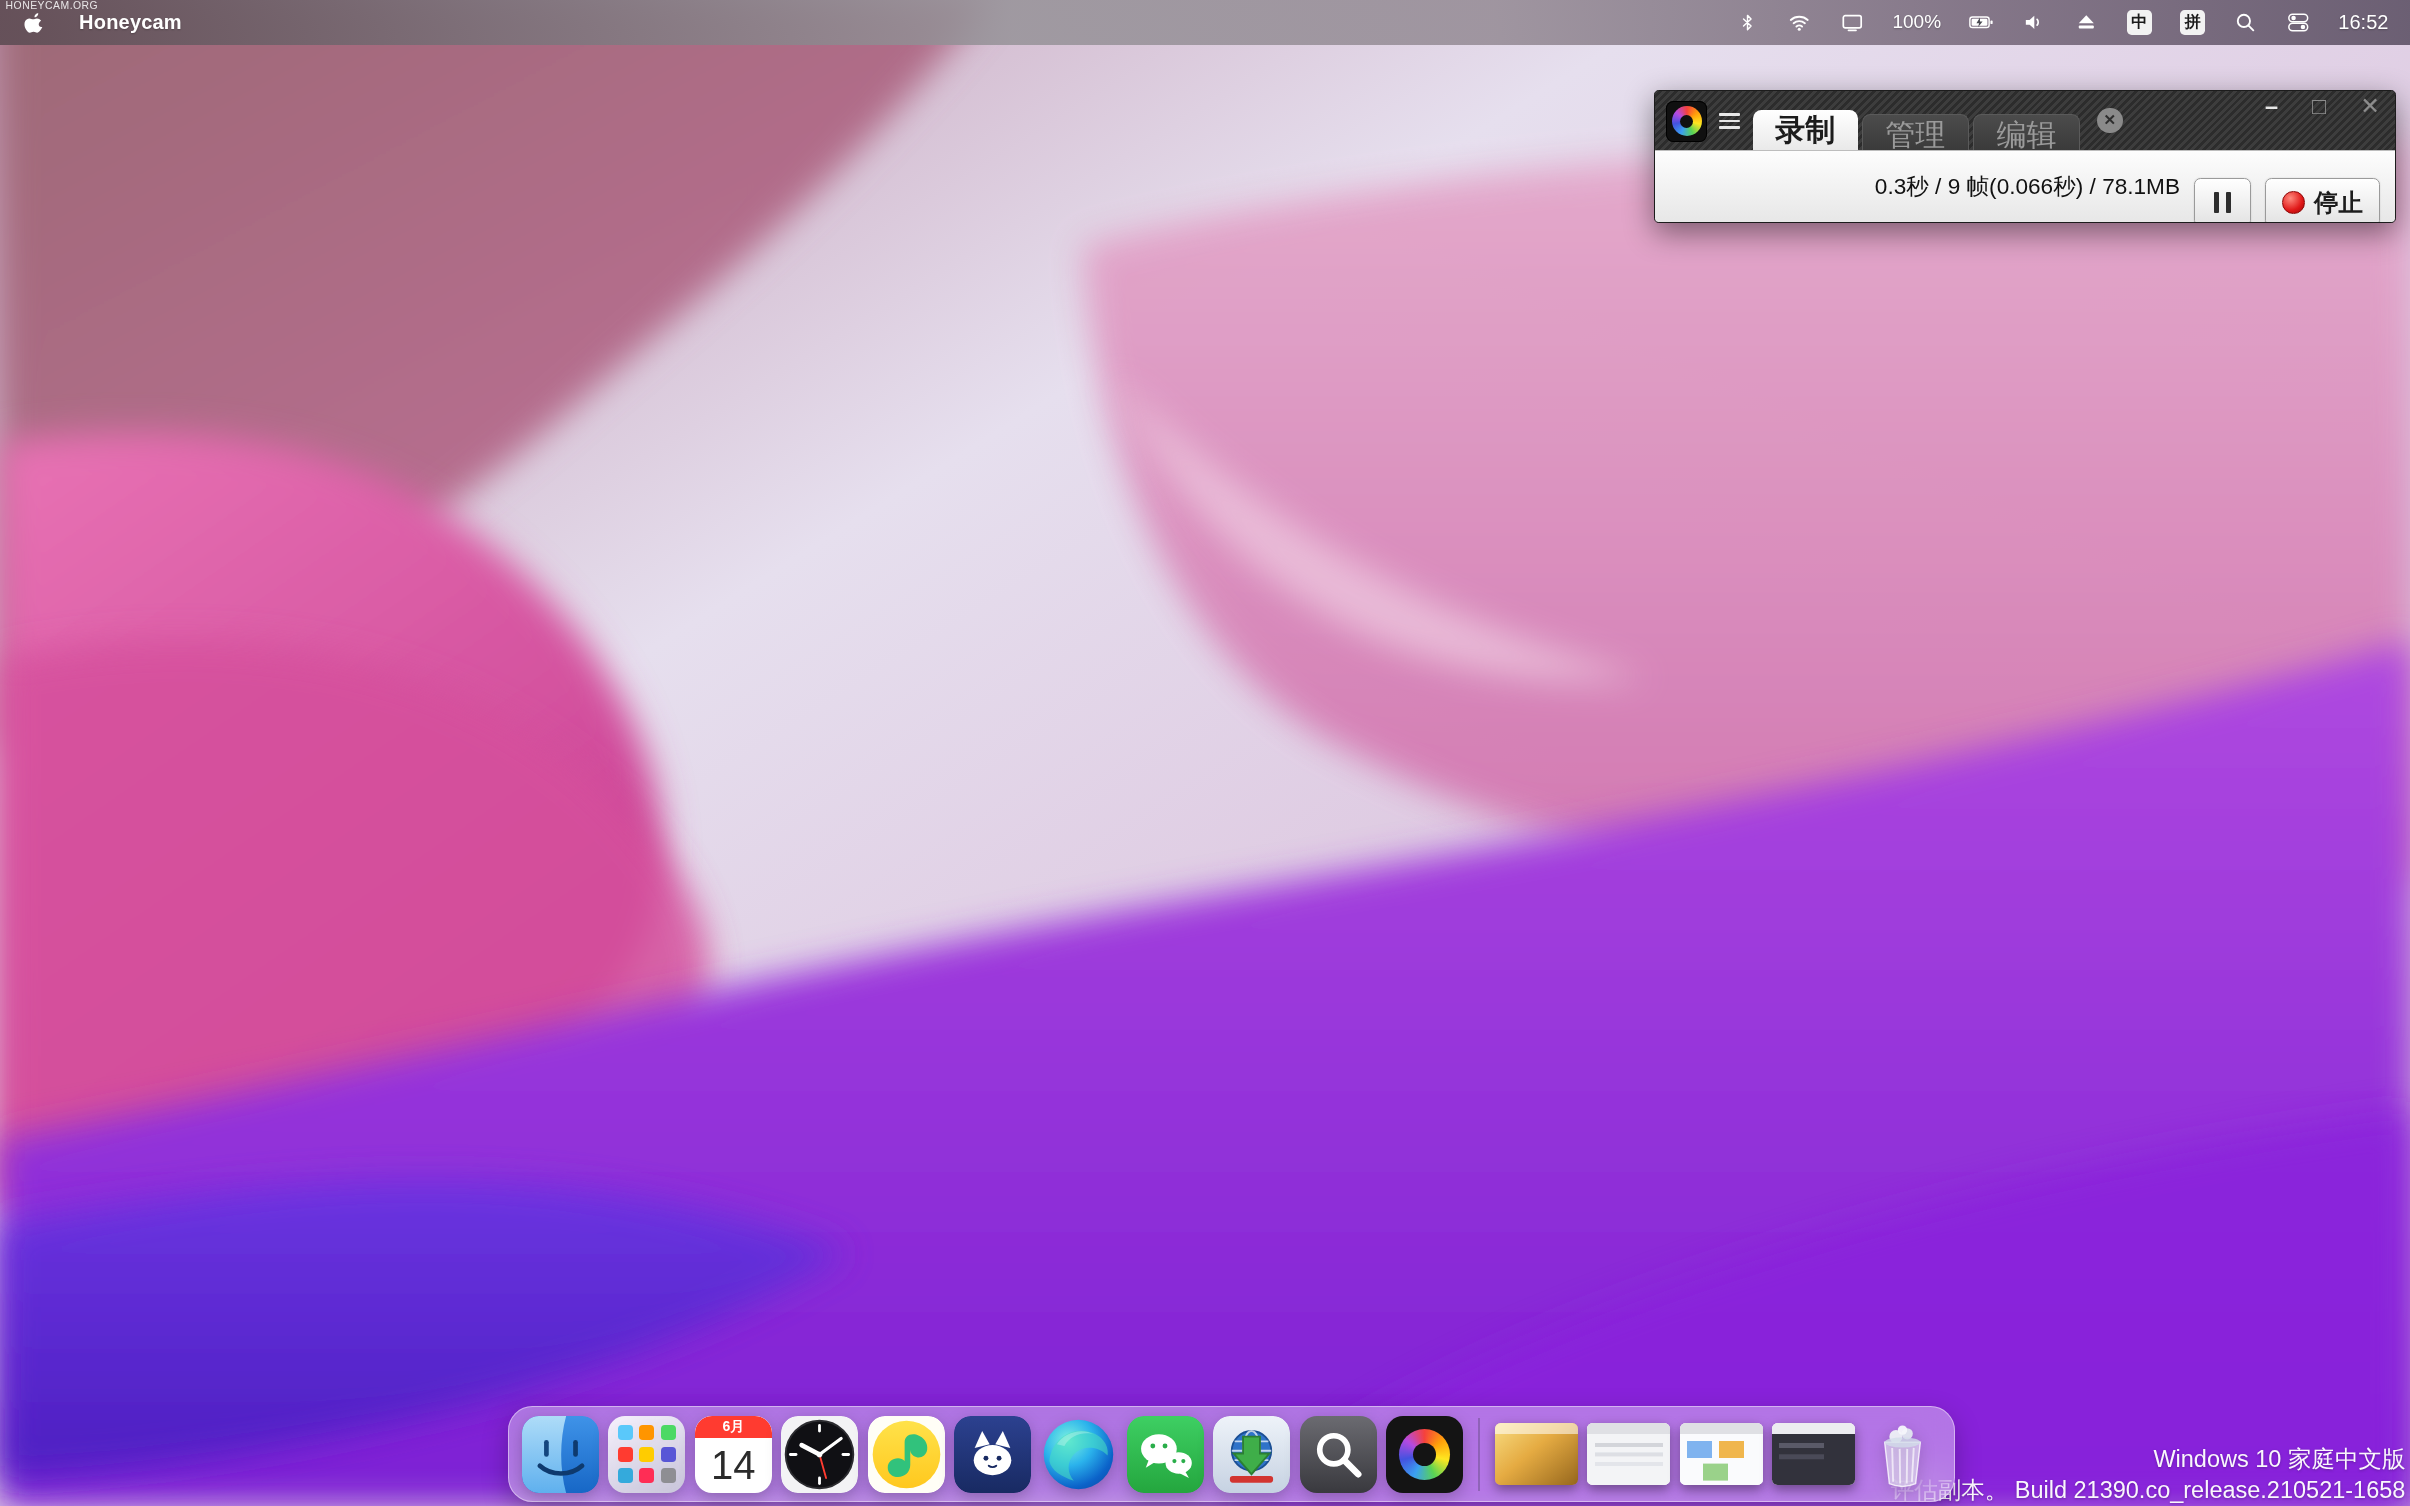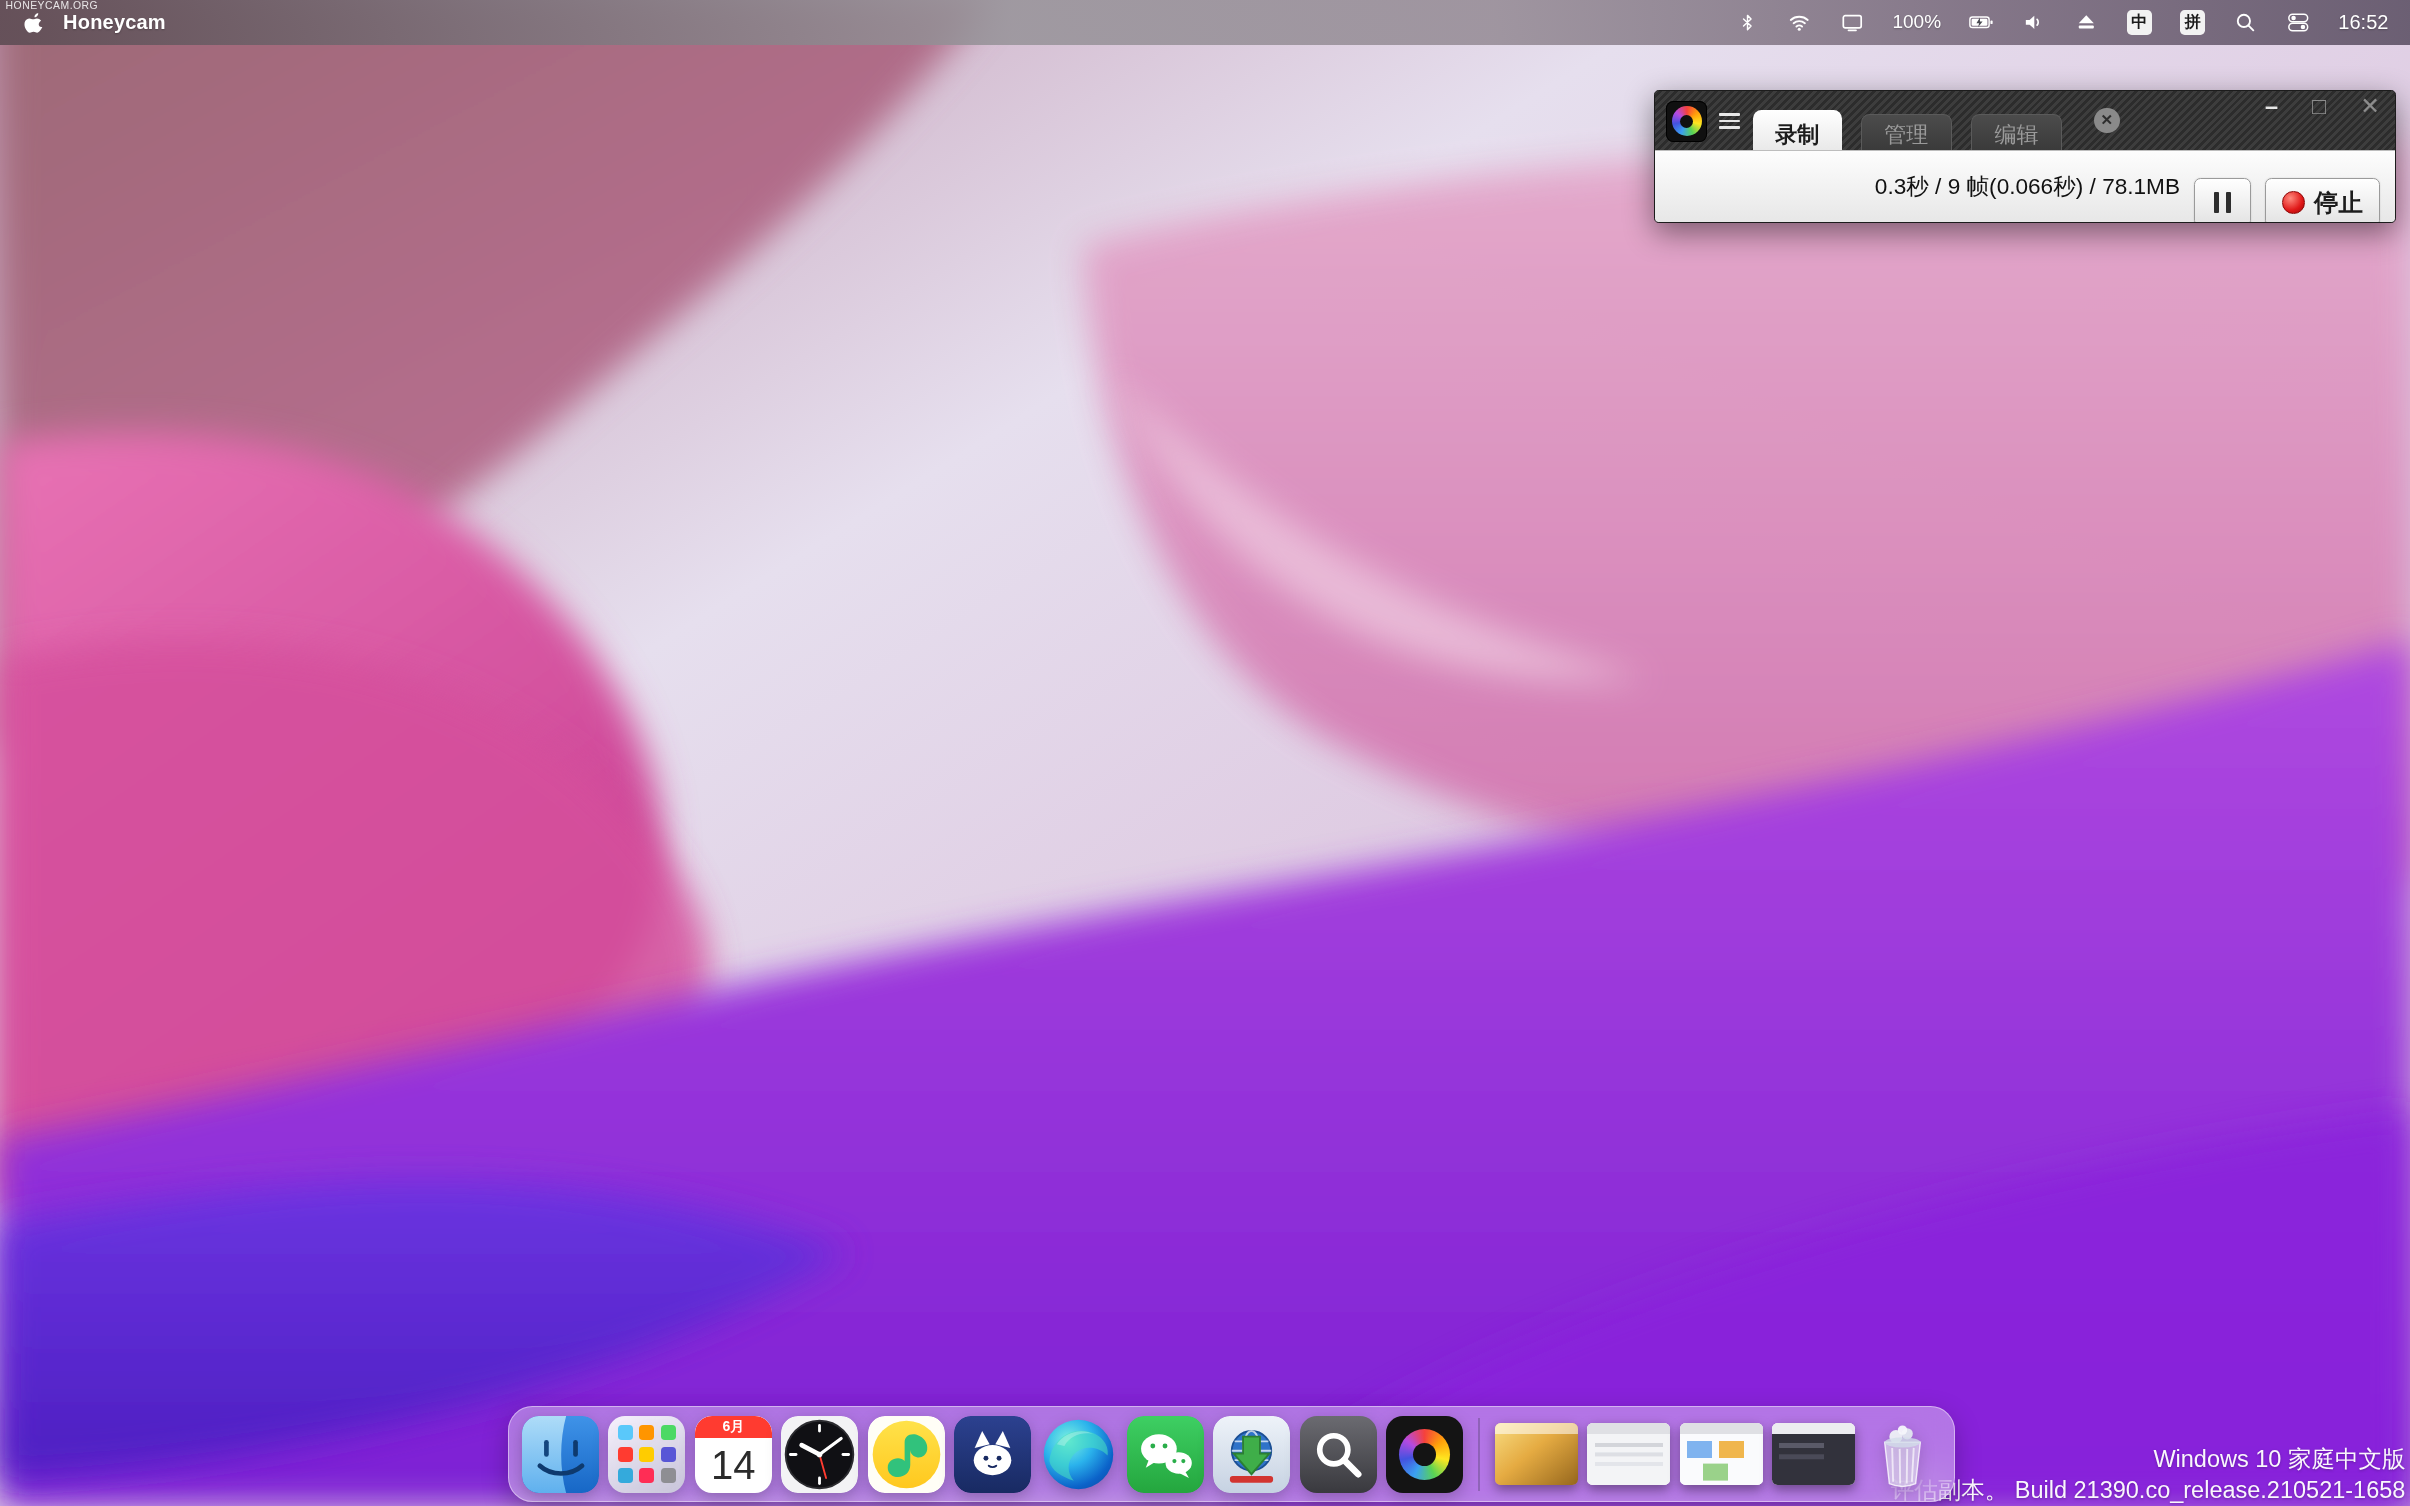--- a/index.html
+++ b/index.html
@@ -16,21 +16,21 @@
   .menubar{
     position:absolute;top:0;left:0;right:0;height:45px;z-index:30;
     display:flex;align-items:center;padding:0 22.6px;box-sizing:border-box;
     color:#fff;
     background:linear-gradient(90deg,
       rgba(97,78,86,.94) 0%, rgba(122,112,120,.9) 20%,
       rgba(152,148,154,.88) 42%, rgba(150,140,150,.88) 62%,
       rgba(122,108,126,.9) 82%, rgba(100,88,108,.94) 100%);
     text-shadow:0 0.9px 1.9px rgba(0,0,0,.25);
   }
-  .mb-left{display:flex;align-items:center;gap:16px;}
+  .mb-left{display:flex;align-items:center;gap:32px;}
   .apple{width:21px;height:24.5px;display:flex;align-items:center;}
   .app-name{font-size:20px;font-weight:bold;letter-spacing:0.2px;}
   .mb-right{margin-left:auto;display:flex;align-items:center;gap:28px;font-size:19px;}
   .mb-icon{width:24.5px;height:24.5px;display:flex;align-items:center;justify-content:center;}
   .mb-icon svg{display:block;}
   .ime-box{
     width:25.4px;height:25.4px;border-radius:4.7px;background:#f2f2f2;color:#1a1a1a;
     display:flex;align-items:center;justify-content:center;font-size:16px;font-weight:bold;
     text-shadow:none;
   }
@@ -59,23 +59,23 @@
   }
   .wheel{position:relative;border-radius:50%;
     background:conic-gradient(#f5413d,#ff9f0a,#ffe620,#59d354,#3ba0f0,#4452e0,#b54ae0,#f5413d);}
   .wheel::after{content:"";position:absolute;border-radius:50%;background:#101010;}
   .wheel.small{width:30px;height:30px;}
   .wheel.small::after{inset:8.5px;}
   .hc-menu-btn{display:flex;flex-direction:column;gap:3.8px;margin:0 13px 21px 3.8px;cursor:pointer;}
   .hc-menu-btn i{display:block;width:21px;height:2.8px;background:#e8e8e8;border-radius:0.9px;}
   .hc-tabs{display:flex;align-items:flex-end;height:40px;}
   .hc-tab{
-    height:40px;display:flex;align-items:flex-end;padding:0 22.6px;
-    border-top-left-radius:8.5px;border-top-right-radius:8.5px;margin-right:19px;
-    font-size:22px;cursor:pointer;box-sizing:border-box;
+    height:40px;display:flex;align-items:flex-start;padding:0 22.6px;
+    border-top-left-radius:8.5px;border-top-right-radius:8.5px;margin-right:4px;
+    font-size:30px;cursor:pointer;box-sizing:border-box;
   }
   .hc-tab.active{background:linear-gradient(#ffffff,#e9e9e9);color:#1c1c1c;font-weight:bold;}
   .hc-tab.inactive{
     background:linear-gradient(#4c4c4c,#3a3a3a);color:#9a9a9a;
     border:0.9px solid #5a5a5a;border-bottom:none;height:36px;
   }
   .hc-circle-x{
     width:25.4px;height:25.4px;border-radius:50%;background:#8a8a8a;color:#2e2e2e;
     display:flex;align-items:center;justify-content:center;font-size:15px;font-weight:bold;
     margin:0 0 17px 13px;cursor:pointer;

